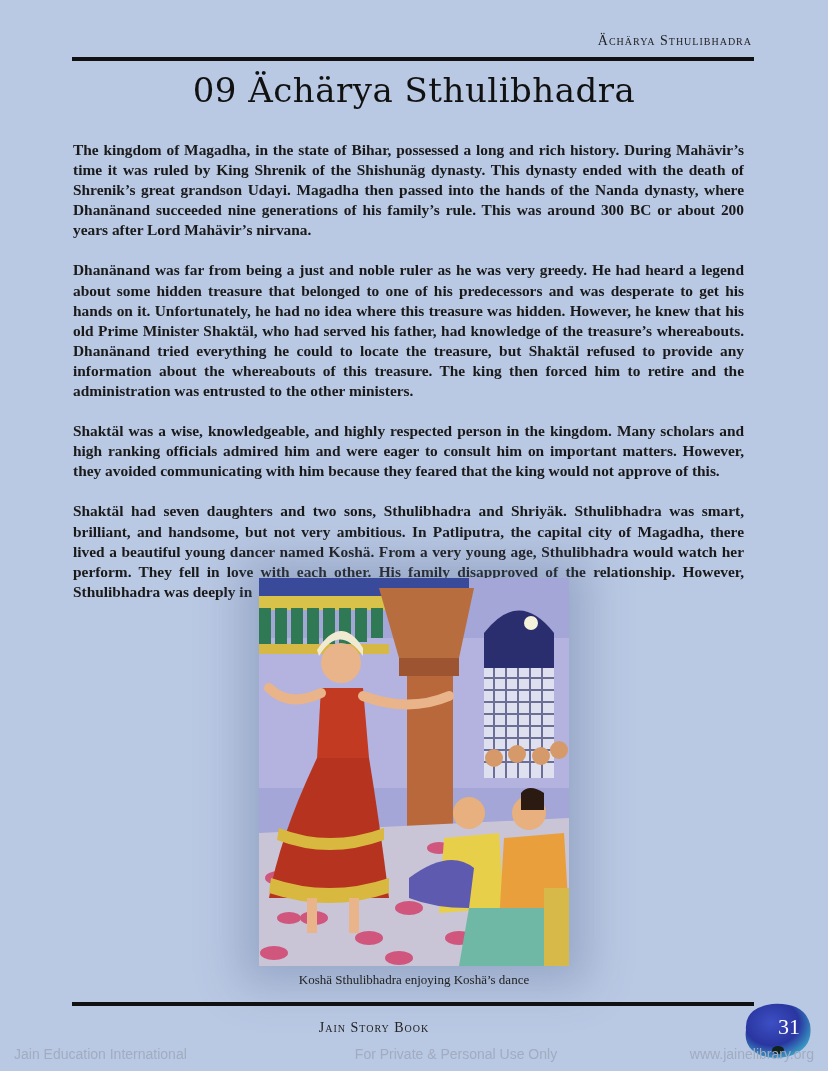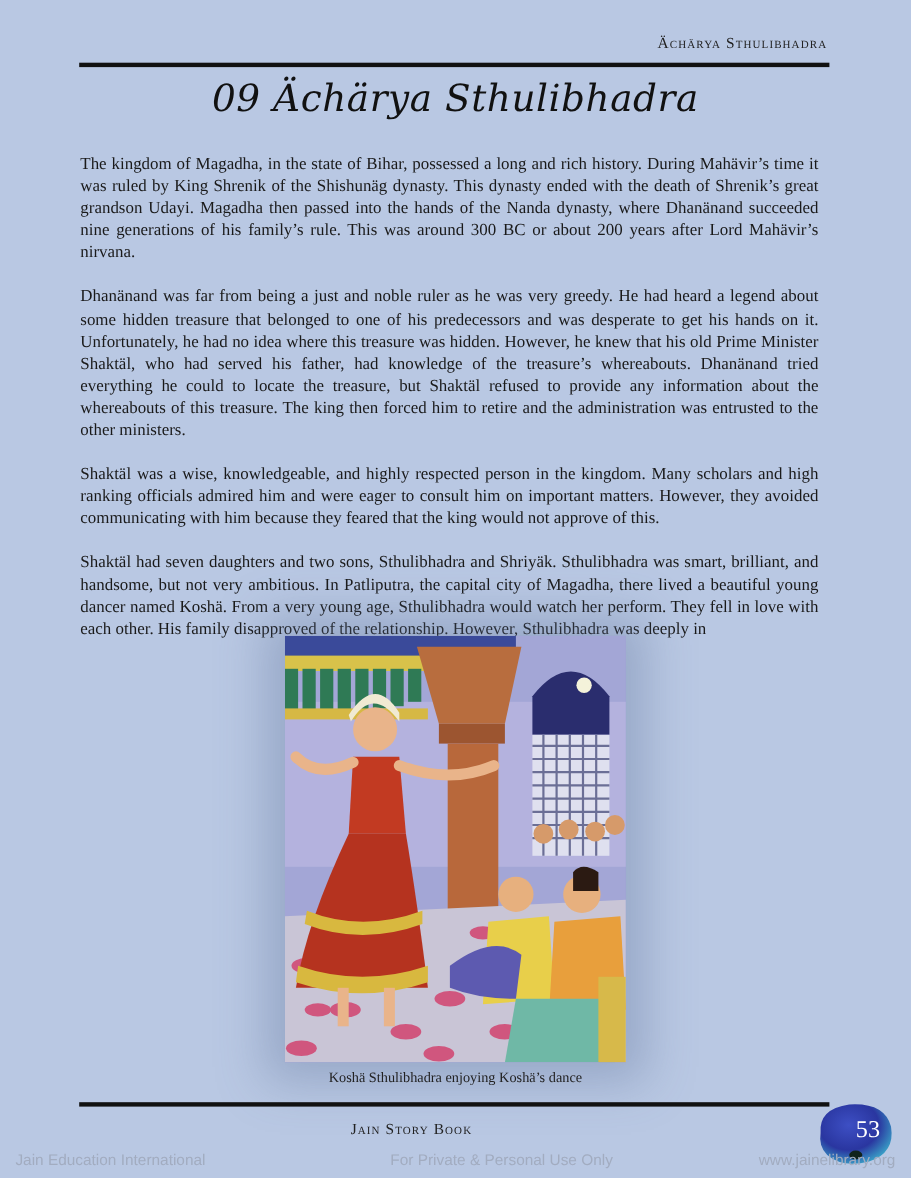--- a/index.html
+++ b/index.html
@@ -32,36 +32,36 @@
       height: 4px;
       background: #111;
     }
     .chapter-title {
       position: absolute;
       top: 70px;
       left: 0;
       width: 828px;
       text-align: center;
       font-family: "DejaVu Serif", serif;
-      font-style: italic;
       font-size: 34px;
       color: #111;
       letter-spacing: 0.5px;
     }
     .body-text {
       position: absolute;
       top: 140px;
       left: 73px;
       width: 683px;
       font-size: 15.4px;
       line-height: 20.1px;
       text-align: justify;
     }
     .body-text p {
       margin: 0 12px 20px 0;
+      font-weight: bold;
     }
     .figure {
       position: absolute;
       top: 578px;
       left: 259px;
       width: 310px;
       height: 388px;
       box-shadow: 0 0 40px 18px rgba(90,110,150,0.35);
       overflow: hidden;
       background: #9aa4cf;
@@ -229,17 +229,17 @@
   <defs>
     <radialGradient id="bg1" cx="40%" cy="35%" r="70%">
       <stop offset="0%" stop-color="#3d4fc4"></stop>
       <stop offset="60%" stop-color="#2a36a0"></stop>
       <stop offset="100%" stop-color="#3aa6c9"></stop>
     </radialGradient>
   </defs>
   <path d="M8 30 Q6 8 34 4 Q66 2 72 24 Q76 48 52 56 Q28 62 14 50 Q6 42 8 30 Z" fill="url(#bg1)"></path>
   <ellipse cx="40" cy="50" rx="6" ry="4" fill="#10221c"></ellipse>
 </svg>
-<div class="page-number">53</div>
+<div class="page-number">31</div>
 
 <div class="watermark wm-left">Jain Education International</div>
 <div class="watermark wm-center">For Private &amp; Personal Use Only</div>
 <div class="watermark wm-right">www.jainelibrary.org</div>
 
 </body></html>

